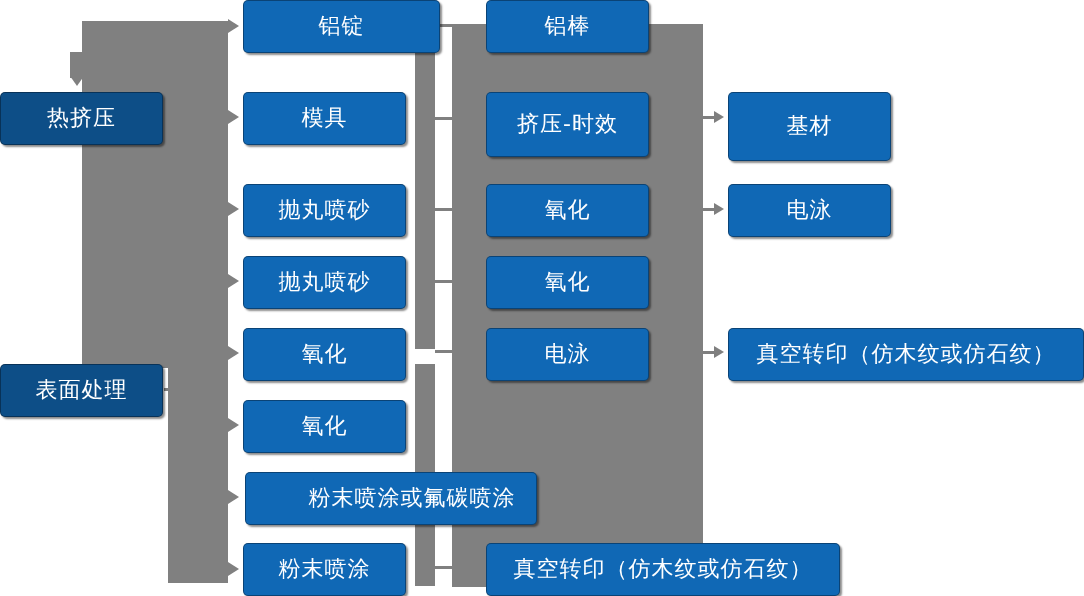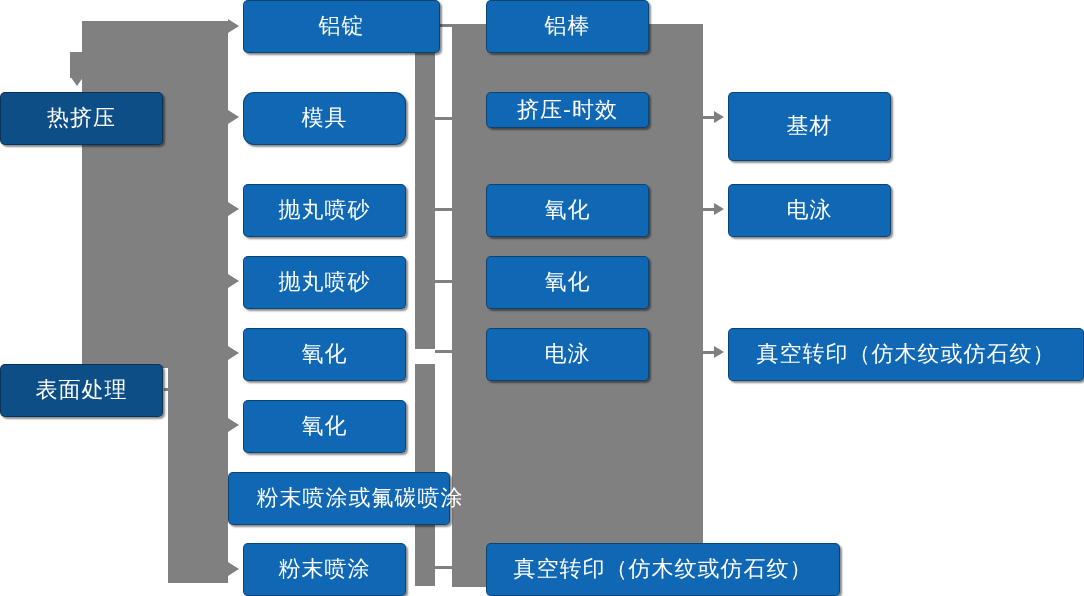--- a/index.html
+++ b/index.html
@@ -90,30 +90,30 @@
   <div class="arrow-sm" style="left:714px;top:111px;"></div>
   <div class="stem" style="left:703px;top:208px;width:13px;"></div>
   <div class="arrow-sm" style="left:714px;top:203px;"></div>
   <div class="stem" style="left:703px;top:351px;width:13px;"></div>
   <div class="arrow-sm" style="left:714px;top:346px;"></div>
 
   <div class="box dark" style="left:0px;top:92px;width:163px;height:53px;text-align:right;">热挤压</div>
   <div class="box dark" style="left:0px;top:364px;width:163px;height:53px;text-align:center;">表面处理</div>
 
   <div class="box mid" style="left:243px;top:0px;width:197px;height:53px;">铝锭</div>
-  <div class="box mid" style="left:243px;top:92px;width:163px;height:53px;border-radius:11px;">模具</div>
+  <div class="box mid" style="left:243px;top:92px;width:163px;height:53px;">模具</div>
   <div class="box mid" style="left:243px;top:184px;width:163px;height:53px;">抛丸喷砂</div>
   <div class="box mid" style="left:243px;top:256px;width:163px;height:53px;">抛丸喷砂</div>
   <div class="box mid" style="left:243px;top:328px;width:163px;height:53px;">氧化</div>
   <div class="box mid" style="left:243px;top:400px;width:163px;height:53px;">氧化</div>
-  <div class="box mid" style="left:228px;top:472px;width:222px;height:53px;padding-left:42px;">粉末喷涂或氟碳喷涂</div>
+  <div class="box mid" style="left:245px;top:472px;width:292px;height:53px;padding-left:42px;">粉末喷涂或氟碳喷涂</div>
   <div class="box mid" style="left:243px;top:543px;width:163px;height:53px;">粉末喷涂</div>
 
   <div class="box mid" style="left:486px;top:0px;width:163px;height:53px;">铝棒</div>
-  <div class="box mid" style="left:486px;top:92px;width:163px;height:36px;">挤压-时效</div>
+  <div class="box mid" style="left:486px;top:92px;width:163px;height:65px;">挤压-时效</div>
   <div class="box mid" style="left:486px;top:184px;width:163px;height:53px;">氧化</div>
   <div class="box mid" style="left:486px;top:256px;width:163px;height:53px;">氧化</div>
   <div class="box mid" style="left:486px;top:328px;width:163px;height:53px;">电泳</div>
   <div class="box mid" style="left:486px;top:543px;width:354px;height:53px;">真空转印（仿木纹或仿石纹）</div>
 
   <div class="box mid" style="left:728px;top:92px;width:163px;height:69px;">基材</div>
   <div class="box mid" style="left:728px;top:184px;width:163px;height:53px;">电泳</div>
   <div class="box mid" style="left:728px;top:328px;width:356px;height:53px;">真空转印（仿木纹或仿石纹）</div>
 
 </div>

